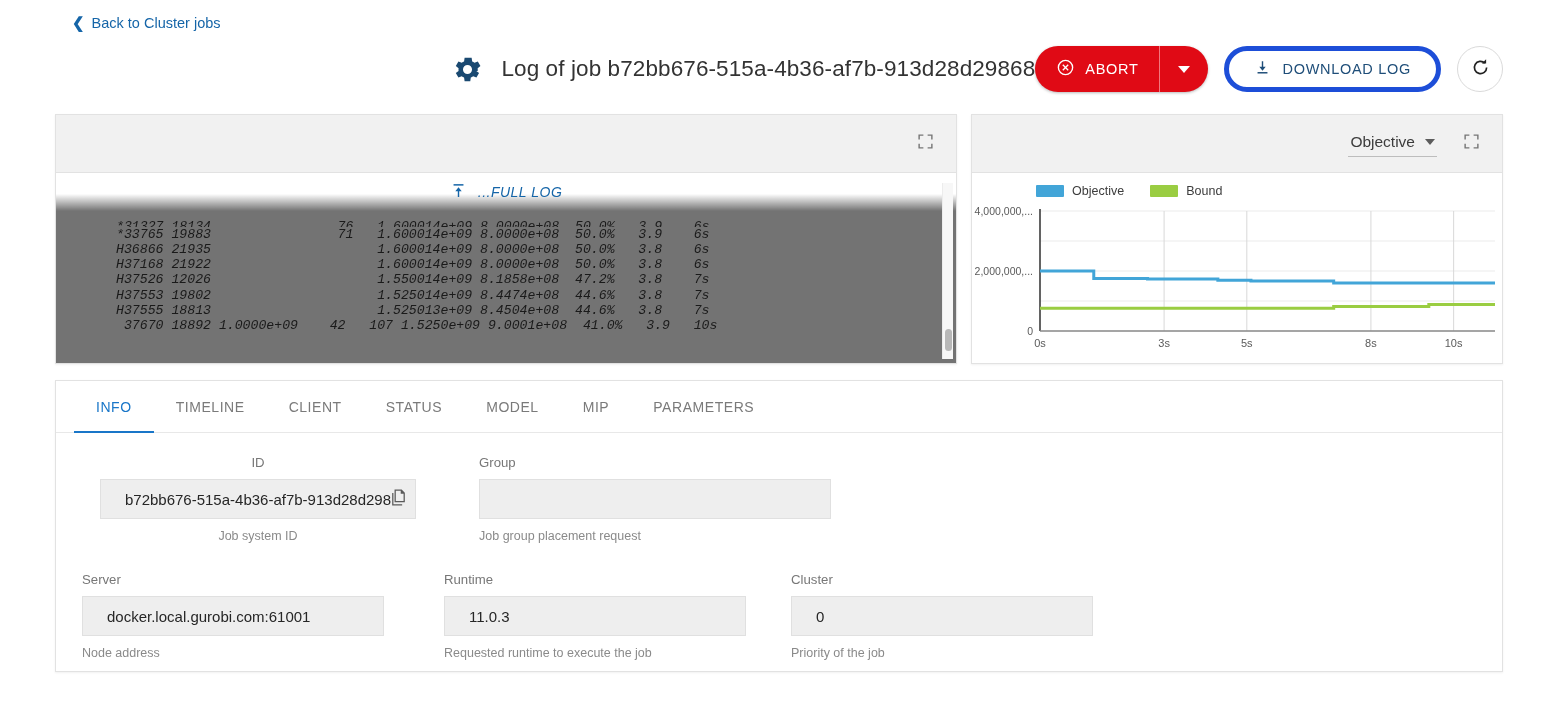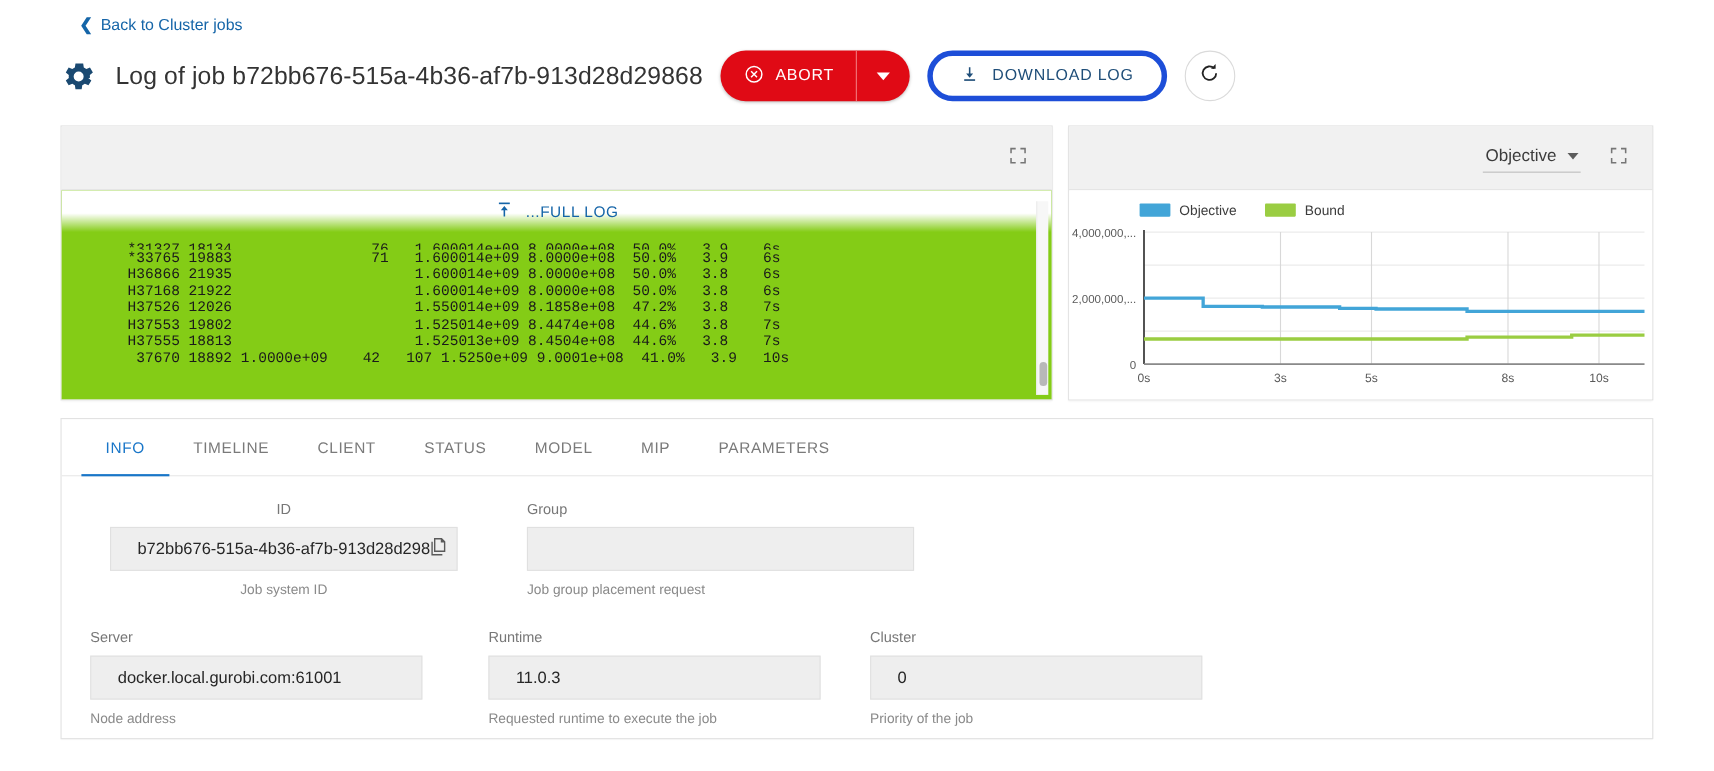--- a/index.html
+++ b/index.html
@@ -16,23 +16,22 @@
   
   .topbar { padding: 14px 0 0 0; }
   .back-link {
     display: inline-flex; align-items: center; gap: 7px;
     margin-left: 72px; color: #1565a8; font-size: 14.5px;
     cursor: pointer; text-decoration: none;
   }
   .back-link .chev { font-size: 15px; line-height: 1; font-weight: 700; color: #1565a8; }
 
   .title-row {
-    display: flex; align-items: center; justify-content: flex-start;
+    display: flex; align-items: center; justify-content: flex-end;
     padding: 14px 55px 0 55px;
-    gap: 16px;
   }
   .title-left { display: flex; align-items: center; gap: 17px; }
   .gear-icon { width: 33px; height: 33px; display: block; }
   .page-title { font-size: 22.5px; color: #333333; font-weight: 400; letter-spacing: .1px; }
 
   .actions { display: flex; align-items: center; gap: 16px; }
 
   .abort-group {
     display: flex; align-items: stretch; background: #e00a15;
     border-radius: 25px; height: 46px; box-shadow: 0 1px 3px rgba(0,0,0,.28);
@@ -91,21 +90,21 @@
     border-bottom: 1px solid #bdbdbd; padding: 2px 2px 5px 2px;
     color: #3c3c3c; font-size: 15.5px; cursor: pointer;
   }
   .select-caret {
     width: 0; height: 0;
     border-left: 5px solid transparent; border-right: 5px solid transparent;
     border-top: 6px solid #5c5c5c;
   }
 
   
-  .log-body { position: relative; flex: 1; overflow: hidden; background: #84cc16; }
+  .log-body { position: relative; flex: 1; overflow: hidden; background: #737373; font-style: italic; }
   .full-log-bar {
     position: absolute; top: 0; left: 0; right: 0; height: 38px;
     display: flex; align-items: center; justify-content: center; gap: 9px;
     background: linear-gradient(to bottom, #ffffff 55%, rgba(255,255,255,0));
     z-index: 3; pointer-events: none;
   }
   .full-log-btn {
     display: flex; align-items: center; gap: 11px;
     color: #1565a8; font-size: 14px; letter-spacing: .5px;
     cursor: pointer; pointer-events: auto;

